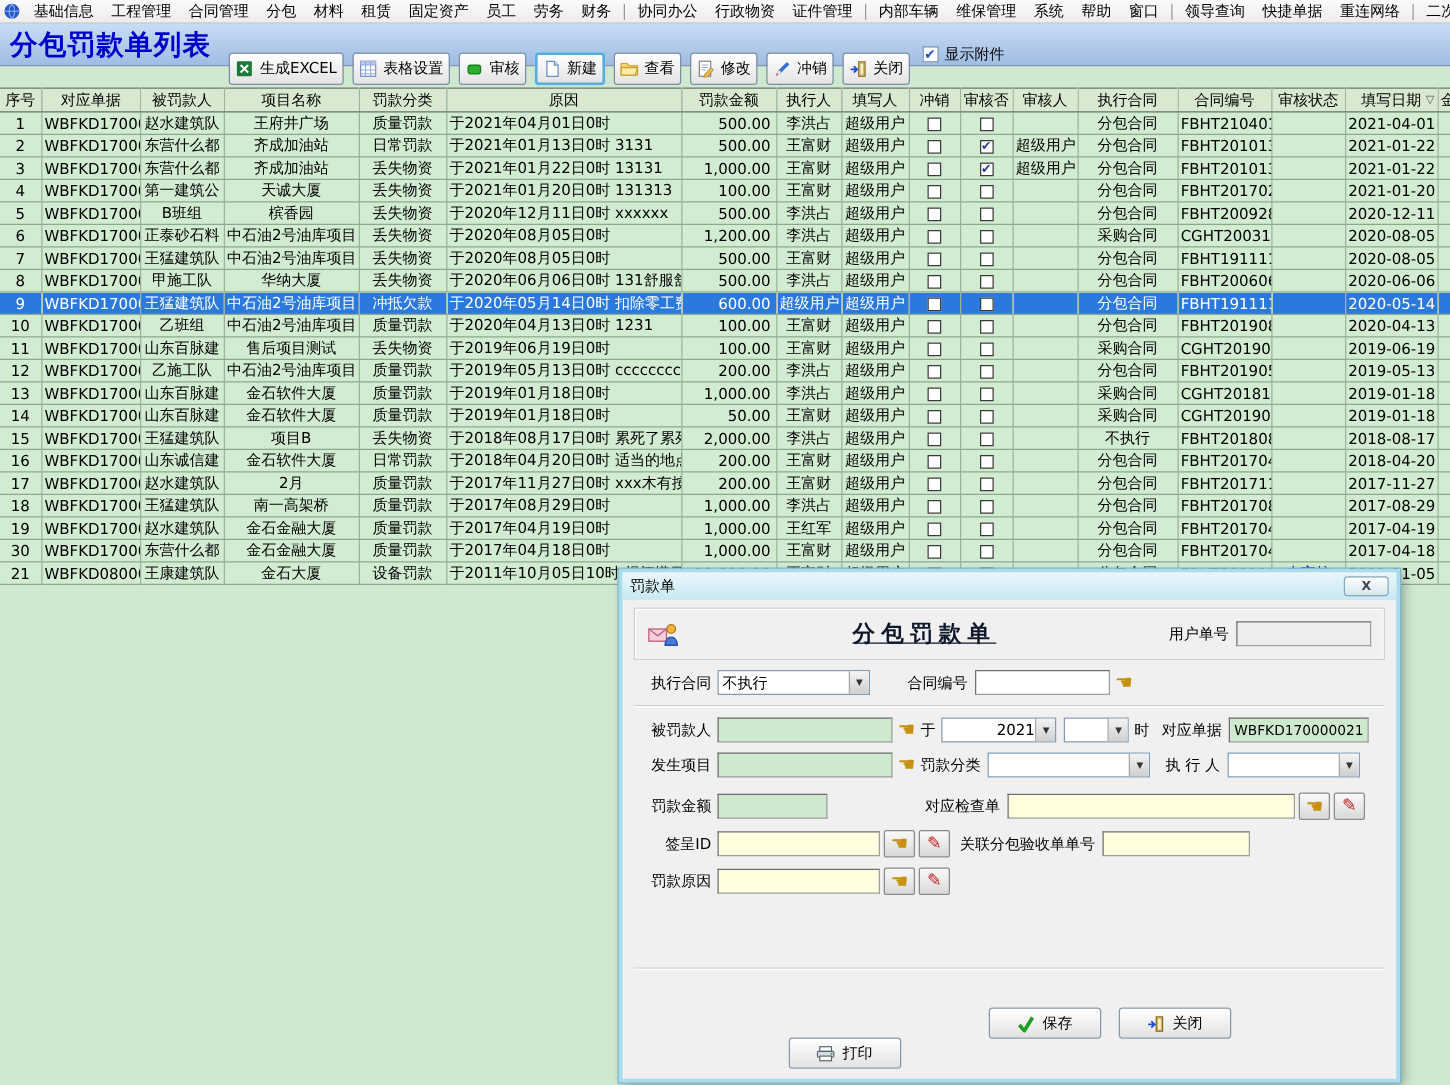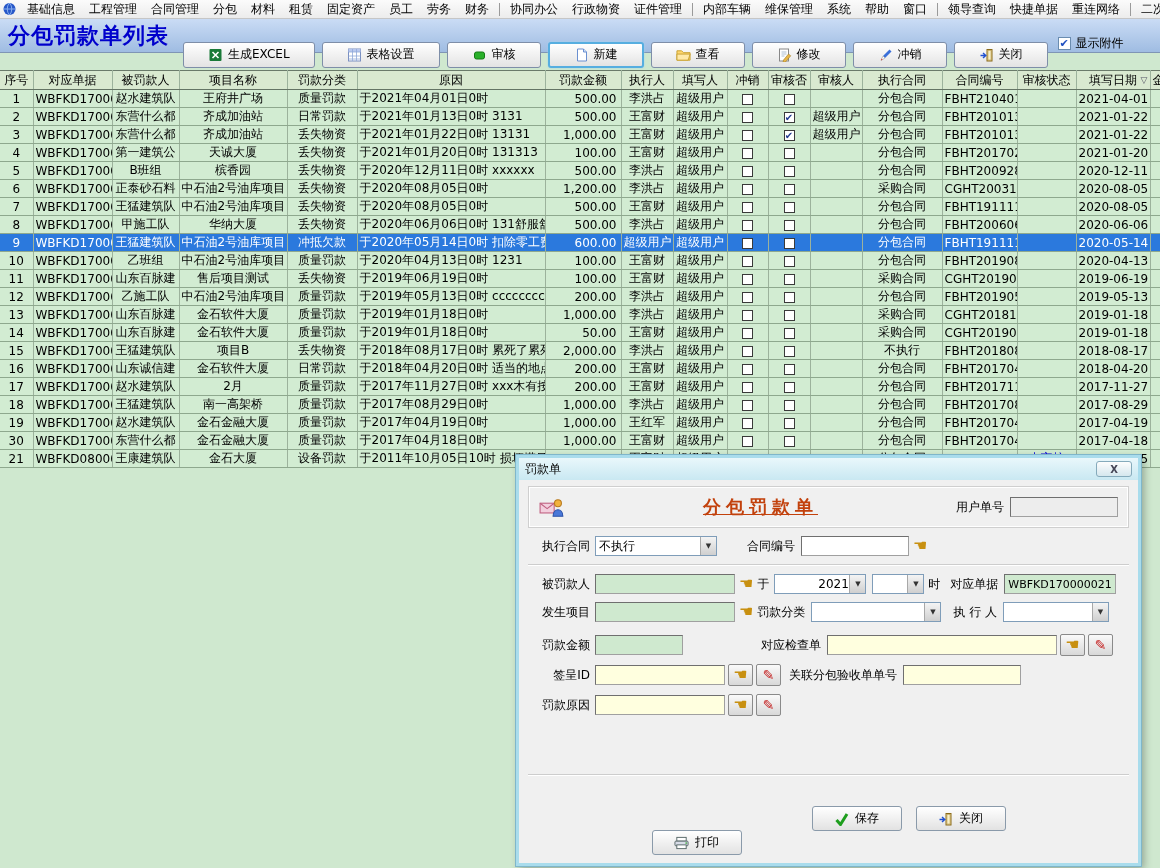--- a/index.html
+++ b/index.html
@@ -13,21 +13,21 @@
   .logo { width:16px; height:14px; margin:0 3px 0 2px; display:inline-flex; }
   .mitem { padding:1px 7px; white-space:nowrap; cursor:default; }
   .msep { width:1px; height:13px; background:#9a9a9a; margin:0 3px; }
 
   
   #toolband { position:absolute; top:19px; left:0; width:1160px; height:34px;
     background:linear-gradient(#cadcf5,#9fbce2); border-bottom:1px solid #7f95b5;
     display:flex; align-items:center; }
   #list-title { font-size:22px; font-weight:bold; color:#0000cc; margin:0 14px 0 8px; letter-spacing:1px; white-space:nowrap; }
   #toolbar-buttons { display:flex; align-items:flex-end; gap:7px; margin-top:14px; }
-  .tbtn { display:inline-flex; align-items:center; gap:5px; height:26px; padding:0 24px;
+  .tbtn { display:inline-flex; align-items:center; gap:5px; height:26px; padding:0 4px;
     background:linear-gradient(#ffffff,#e3e3e3); border:1px solid #7e8ea8; border-radius:3px;
     font-size:12px; font-family:inherit; cursor:default; }
   .tbtn.focused { border:2px solid #56aee0; box-shadow:0 0 2px #9fd4f0;margin-top:24px; }
   .ic { display:inline-flex; line-height:0; }
   .ic svg { width:15px; height:14px; }
   #attach-wrap { display:flex; align-items:center; gap:5px; margin:16px 0 0 10px; }
   .win-cb { display:inline-block; width:13px; height:13px; background:#fff; border:1px solid #6a8cb0;
     font-size:11px; line-height:12px; text-align:center; color:#2050c0; font-weight:bold; }
 
   
@@ -40,33 +40,33 @@
   tbody tr.selected td { background:#2b79dd; color:#fff; }
   td.c0, td.c2, td.c3, td.c4, td.c7, td.c8, td.c9, td.c10, td.c11, td.c12, td.c14 { text-align:center; }
   td.c6 { text-align:right; padding-right:4px; }
   td.c1, td.c5, td.c13, td.c15 { text-align:left; }
   .sort { position:absolute; right:2px; top:4px; font-size:9px; color:#556; }
   .cb { display:inline-block; width:11px; height:11px; background:#fff; border:1px solid #3a3a3a;
     font-size:10px; line-height:10px; text-align:center; color:#223a8f; vertical-align:middle; }
   .link { color:#0000dd; text-decoration:underline; cursor:pointer; }
 
   
-  #dialog { position:absolute; left:516px; top:455px; width:625px; height:411px;
+  #dialog { position:absolute; left:495px; top:455px; width:625px; height:411px;
     border:3px solid #a9dcec; outline:1px solid #7fb6ca; background:#f0f0f0;
     box-shadow:3px 3px 8px rgba(0,0,0,.3); display:flex; flex-direction:column; }
   #dlg-titlebar { height:22px; background:linear-gradient(#e9f7fb,#c9e8f2);
     display:flex; align-items:center; padding:0 6px; }
   #dlg-title { flex:1; font-size:12px; }
   #dlg-close { width:36px; height:16px; background:linear-gradient(#fdfdfd,#d5e7ee);
     border:1px solid #85aabb; border-radius:3px; font-size:10px; font-weight:bold; color:#445;
     display:flex; align-items:center; justify-content:center; cursor:default; }
   #dlg-client { flex:1; padding:6px 9px 8px 9px; display:flex; flex-direction:column; }
   #dlg-band { border:1px solid #cfcfcf; box-shadow:inset 0 0 0 1px #ffffff; height:42px;
     display:flex; align-items:center; padding:0 10px; background:#f0f0f0; }
-  #form-title { flex:1; text-align:center; color:#c2410c; font-size:18px; font-weight:bold;
+  #form-title { flex:1; text-align:center; color:#0f172a; font-size:18px; font-weight:bold;
     text-decoration:underline; letter-spacing:5px; }
   .frow { display:flex; align-items:center; margin-top:8px; }
   .lbl { text-align:right; white-space:nowrap; }
   .w62 { width:62px; }
   .sunken { border:1px solid #a0a0a0; border-top-color:#6f6f6f; border-left-color:#6f6f6f;
     height:20px; font-size:12px; font-family:inherit; padding:0 3px; background:#fff; }
   .green { background:#cfe9cf; }
   .yellow { background:#ffffdf; }
   .gray { background:#ededed; }
   textarea.sunken { height:72px; resize:none; }

